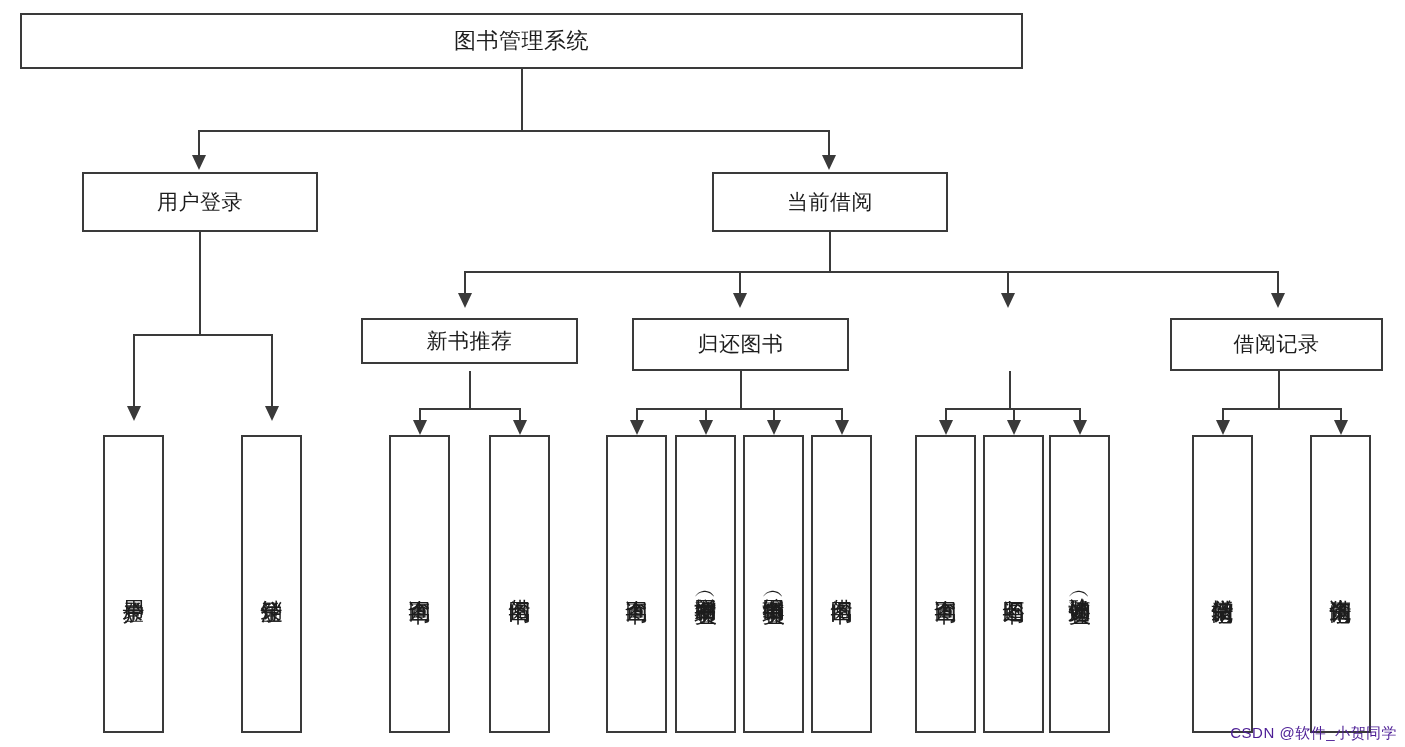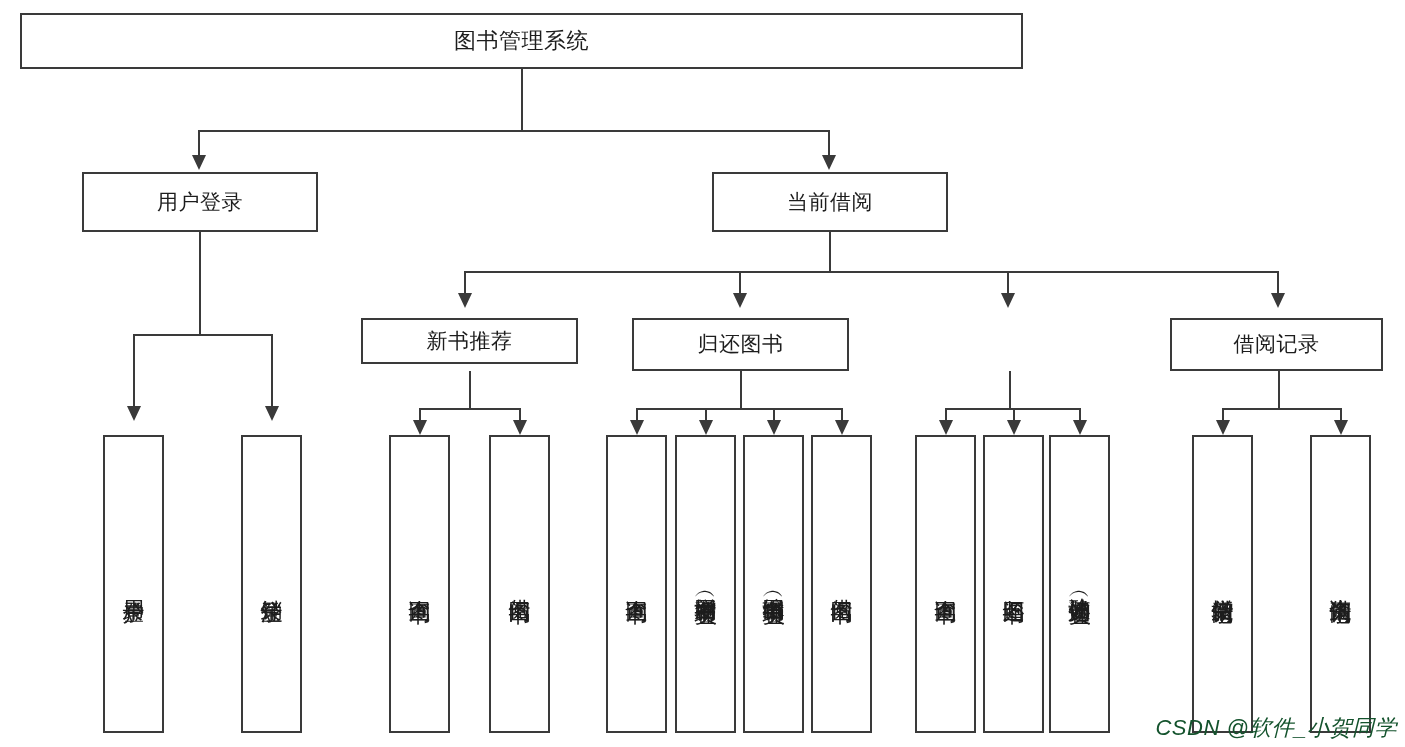--- a/index.html
+++ b/index.html
@@ -64,25 +64,24 @@
     width: 0;
     height: 0;
     border-left: 7px solid transparent;
     border-right: 7px solid transparent;
     border-top: 15px solid #3a3a3a;
   }
   .watermark {
     position: absolute;
     right: 8px;
     bottom: 4px;
-    font-size: 22px;
-    color: #14532d;
+    font-size: 15px;
+    color: #4c1d95;
     white-space: nowrap;
     letter-spacing: 0.5px;
-    font-style: italic;
   }
 </style>
 </head>
 <body>
 
 <div id="canvas">
 
   <div class="node root" style="left:20px; top:13px; width:1003px; height:56px;">
     <span class="label">图书管理系统</span>
   </div>

